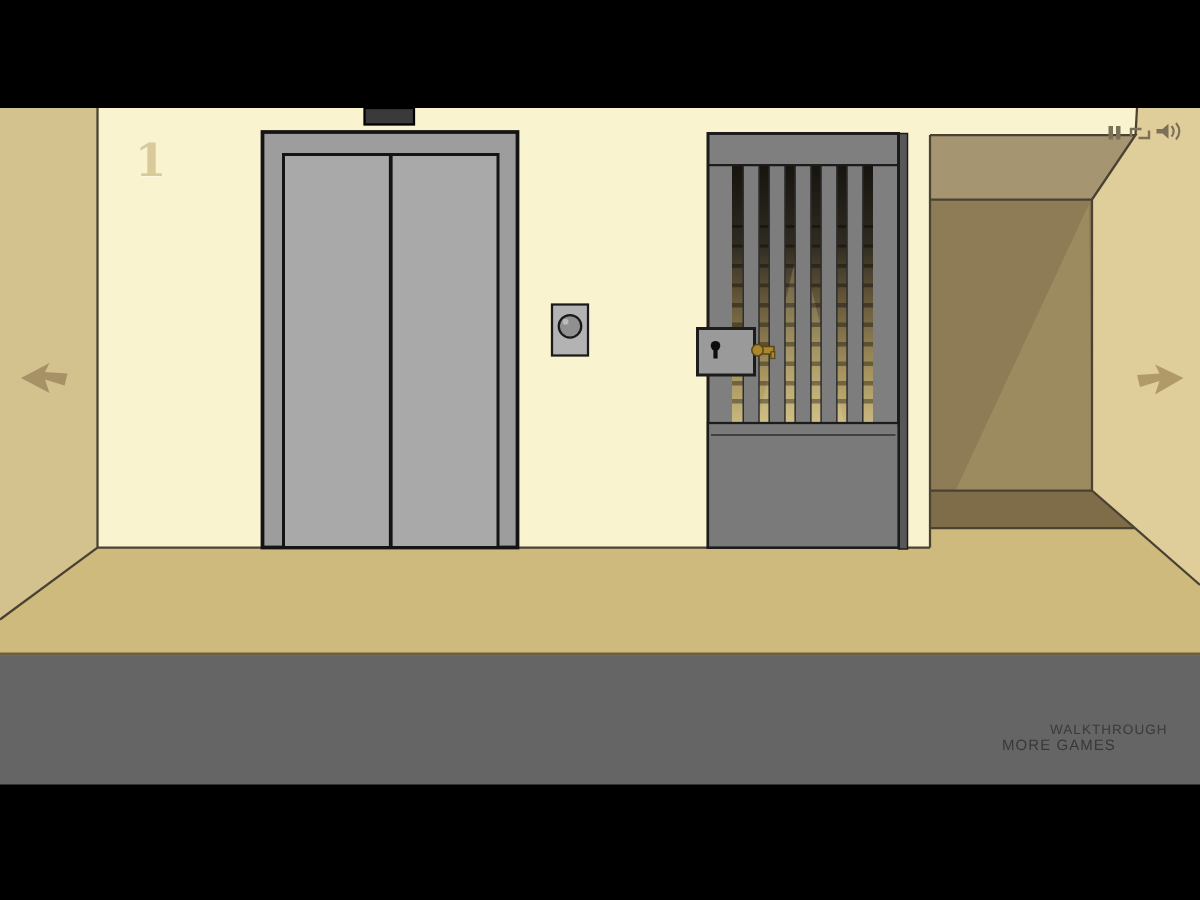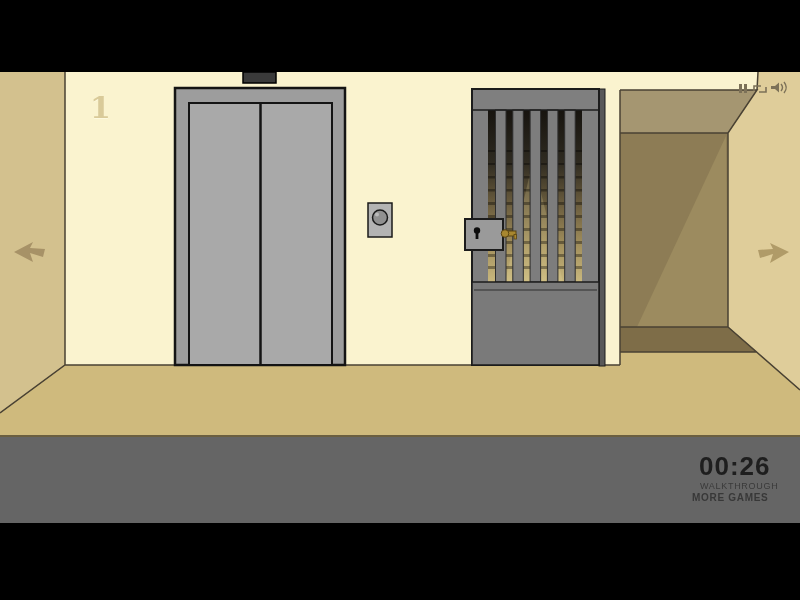--- a/index.html
+++ b/index.html
@@ -6,21 +6,21 @@
   #stage{position:relative;width:800px;height:600px;background:#000;overflow:hidden;
          font-family:"Liberation Sans",sans-serif;}
   #scene-svg{position:absolute;left:0;top:0;}
   .abs{position:absolute;}
   #wall-number{left:90px;top:90px;font-family:"DejaVu Serif",serif;font-weight:bold;
                font-size:30px;color:#d9ca99;text-shadow:0 1px 0 rgba(255,252,230,.65);}
   #timer{left:699px;top:451px;font-size:26px;font-weight:bold;color:#1e1e1e;
          letter-spacing:1px;font-family:"Liberation Sans",sans-serif;}
   #walkthrough-link{left:700px;top:481px;font-size:9px;font-weight:normal;color:#3a3a3a;
          letter-spacing:.7px;cursor:pointer;}
-  #more-games-link{left:692px;top:492px;font-size:10px;font-weight:bold;color:#383838;
+  #more-games-link{left:668px;top:492px;font-size:10px;font-weight:normal;color:#383838;
          letter-spacing:.7px;cursor:pointer;}
 </style>
 </head>
 <body>
 
 <div id="stage">
 
   <svg id="scene-svg" width="800" height="600" viewBox="0 0 800 600">
     <defs>
       <linearGradient id="stairGrad" x1="0" y1="0" x2="0" y2="1">
@@ -123,19 +123,18 @@
     </g>
     <g>
       <polygon points="771,86 775,86 779,82.5 779,92.5 775,89 771,89" fill="#7c7158"></polygon>
       <path d="M781,84 Q784,87.5 781,91" stroke="#7c7158" stroke-width="1.4" fill="none"></path>
       <path d="M784,82 Q788.5,87.5 784,93" stroke="#7c7158" stroke-width="1.4" fill="none"></path>
     </g>
   </svg>
 
   <div id="wall-number" class="abs">1</div>
 
-  <div id="timer" class="abs">00:26</div>
 
   <div id="walkthrough-link" class="abs">WALKTHROUGH</div>
 
   <div id="more-games-link" class="abs">MORE GAMES</div>
 
 </div>
 
 </body></html>

